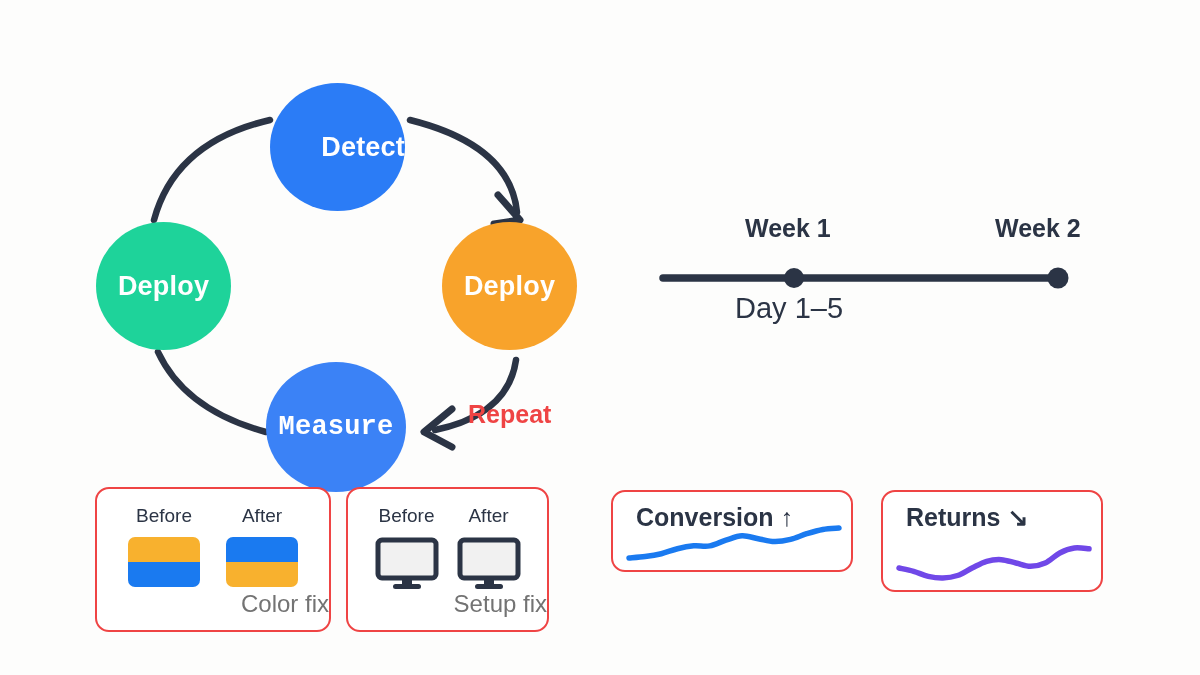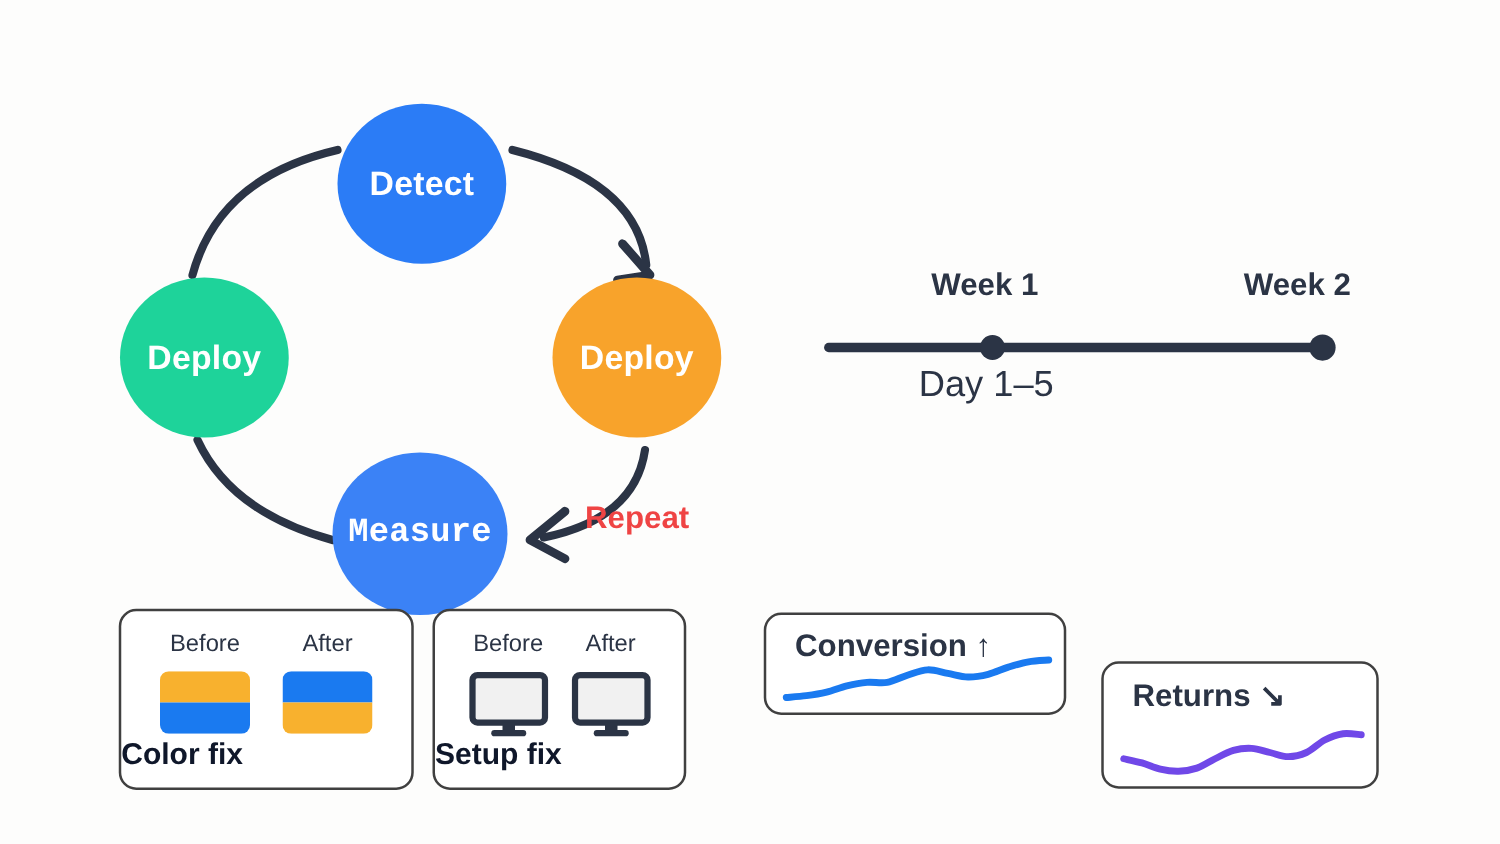--- a/index.html
+++ b/index.html
@@ -43,20 +43,21 @@
     color: #ffffff;
     font-weight: bold;
     letter-spacing: 0.2px;
     white-space: nowrap;
   }
   .node-detect {
     left: 190px; top: 23px;
     width: 135px; height: 128px;
     background: #2b7cf6;
     font-size: 27px;
+    justify-content: flex-end;
   }
   .node-deploy-right {
     left: 362px; top: 162px;
     width: 135px; height: 128px;
     background: #f8a32b;
     font-size: 27px;
   }
   .node-measure {
     left: 186px; top: 302px;
     width: 140px; height: 130px;
@@ -102,28 +103,28 @@
     left: 80px; top: 87px;
     font-size: 29px;
     color: #2b3445;
     white-space: nowrap;
   }
 
   
   .card {
     position: absolute;
     background: #ffffff;
-    border: 2px solid #404040;
+    border: 2px solid #ef4444;
     border-radius: 14px;
     box-sizing: border-box;
   }
   #card-color-fix { left: 95px; top: 487px; width: 236px; height: 145px; }
   #card-setup-fix { left: 346px; top: 487px; width: 203px; height: 145px; }
   #card-conversion { left: 611px; top: 490px; width: 242px; height: 82px; }
-  #card-returns    { left: 881px; top: 490px; width: 222px; height: 102px; margin-top: 39px; }
+  #card-returns    { left: 881px; top: 490px; width: 222px; height: 102px; }
 
   .ba-row {
     display: flex;
     justify-content: center;
     gap: 26px;
     padding-top: 16px;
   }
   .ba-col { display: flex; flex-direction: column; align-items: center; }
   .ba-label {
     font-size: 19px;
@@ -141,24 +142,24 @@
   }
   .swatch-half { flex: 1 1 50%; }
 
   .monitor { width: 64px; height: 54px; }
 
   .card-caption {
     position: absolute;
     left: 0;
     bottom: 12px;
     width: 100%;
-    text-align: left;
+    text-align: right;
     font-size: 24px;
-    font-weight: bold;
-    color: #0f172a;
+    font-weight: normal;
+    color: #737373;
   }
 
   .metric-title {
     position: absolute;
     left: 23px;
     top: 11px;
     font-size: 25px;
     font-weight: bold;
     color: #2b3445;
     white-space: nowrap;

